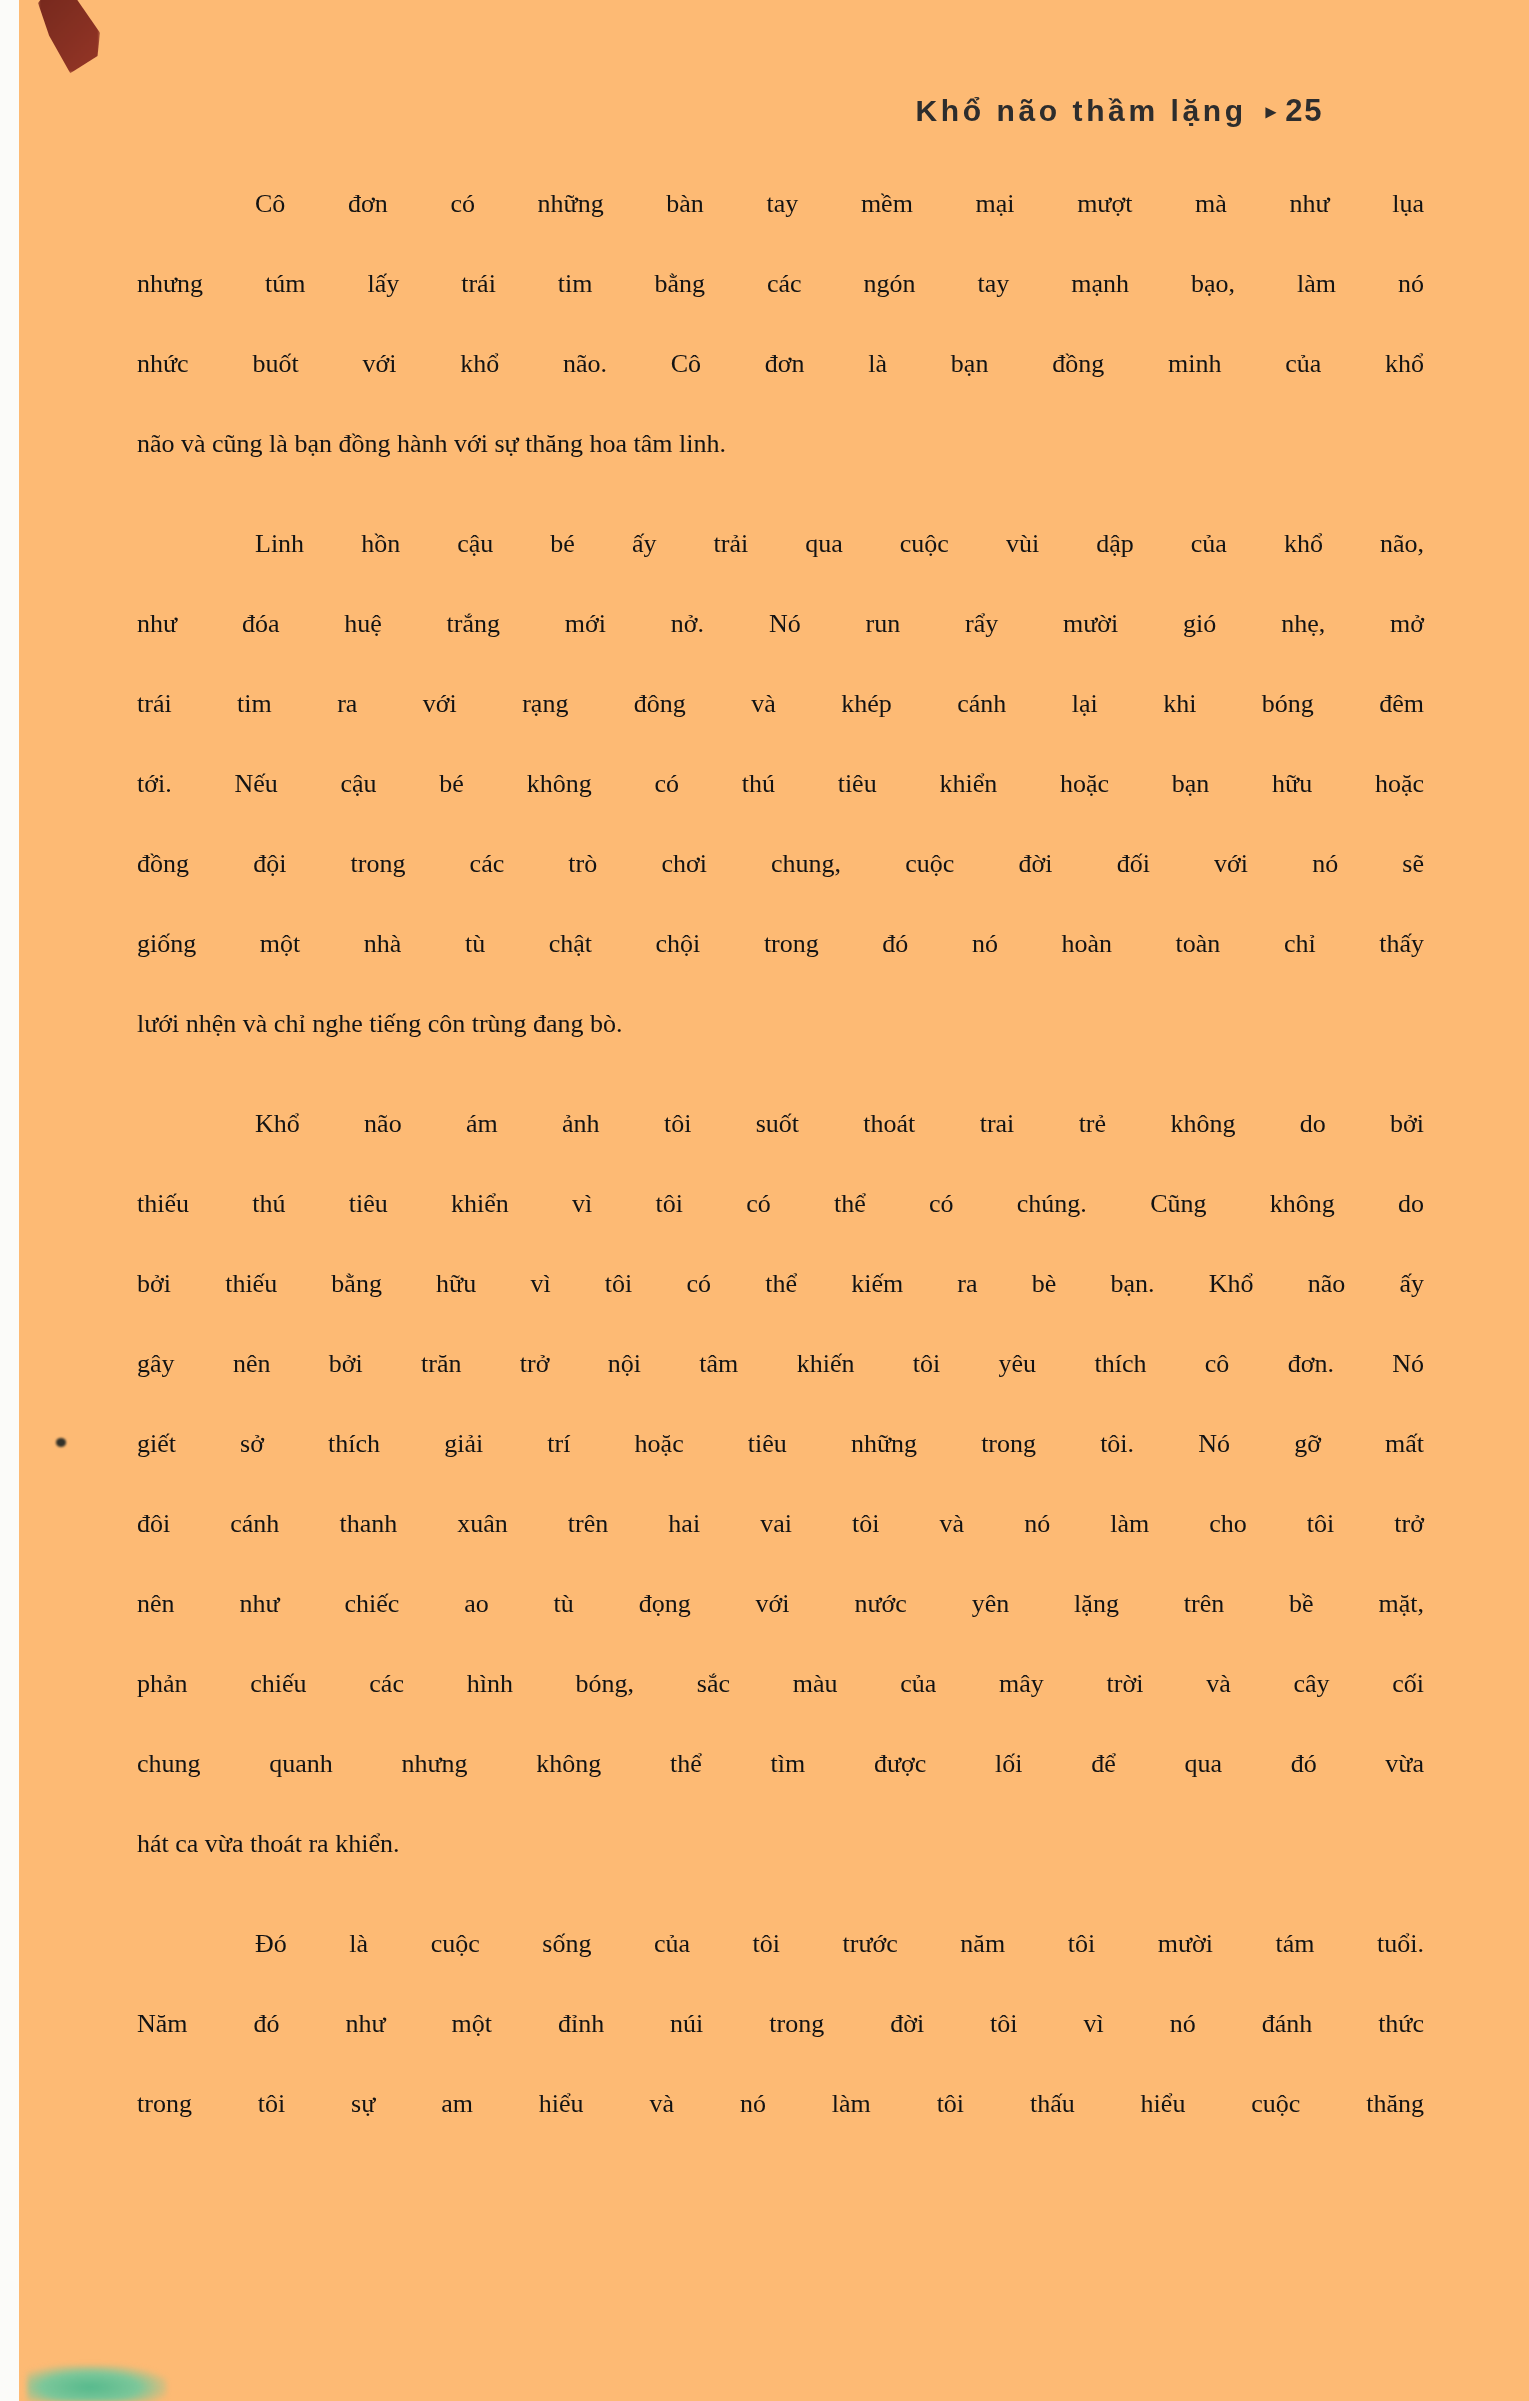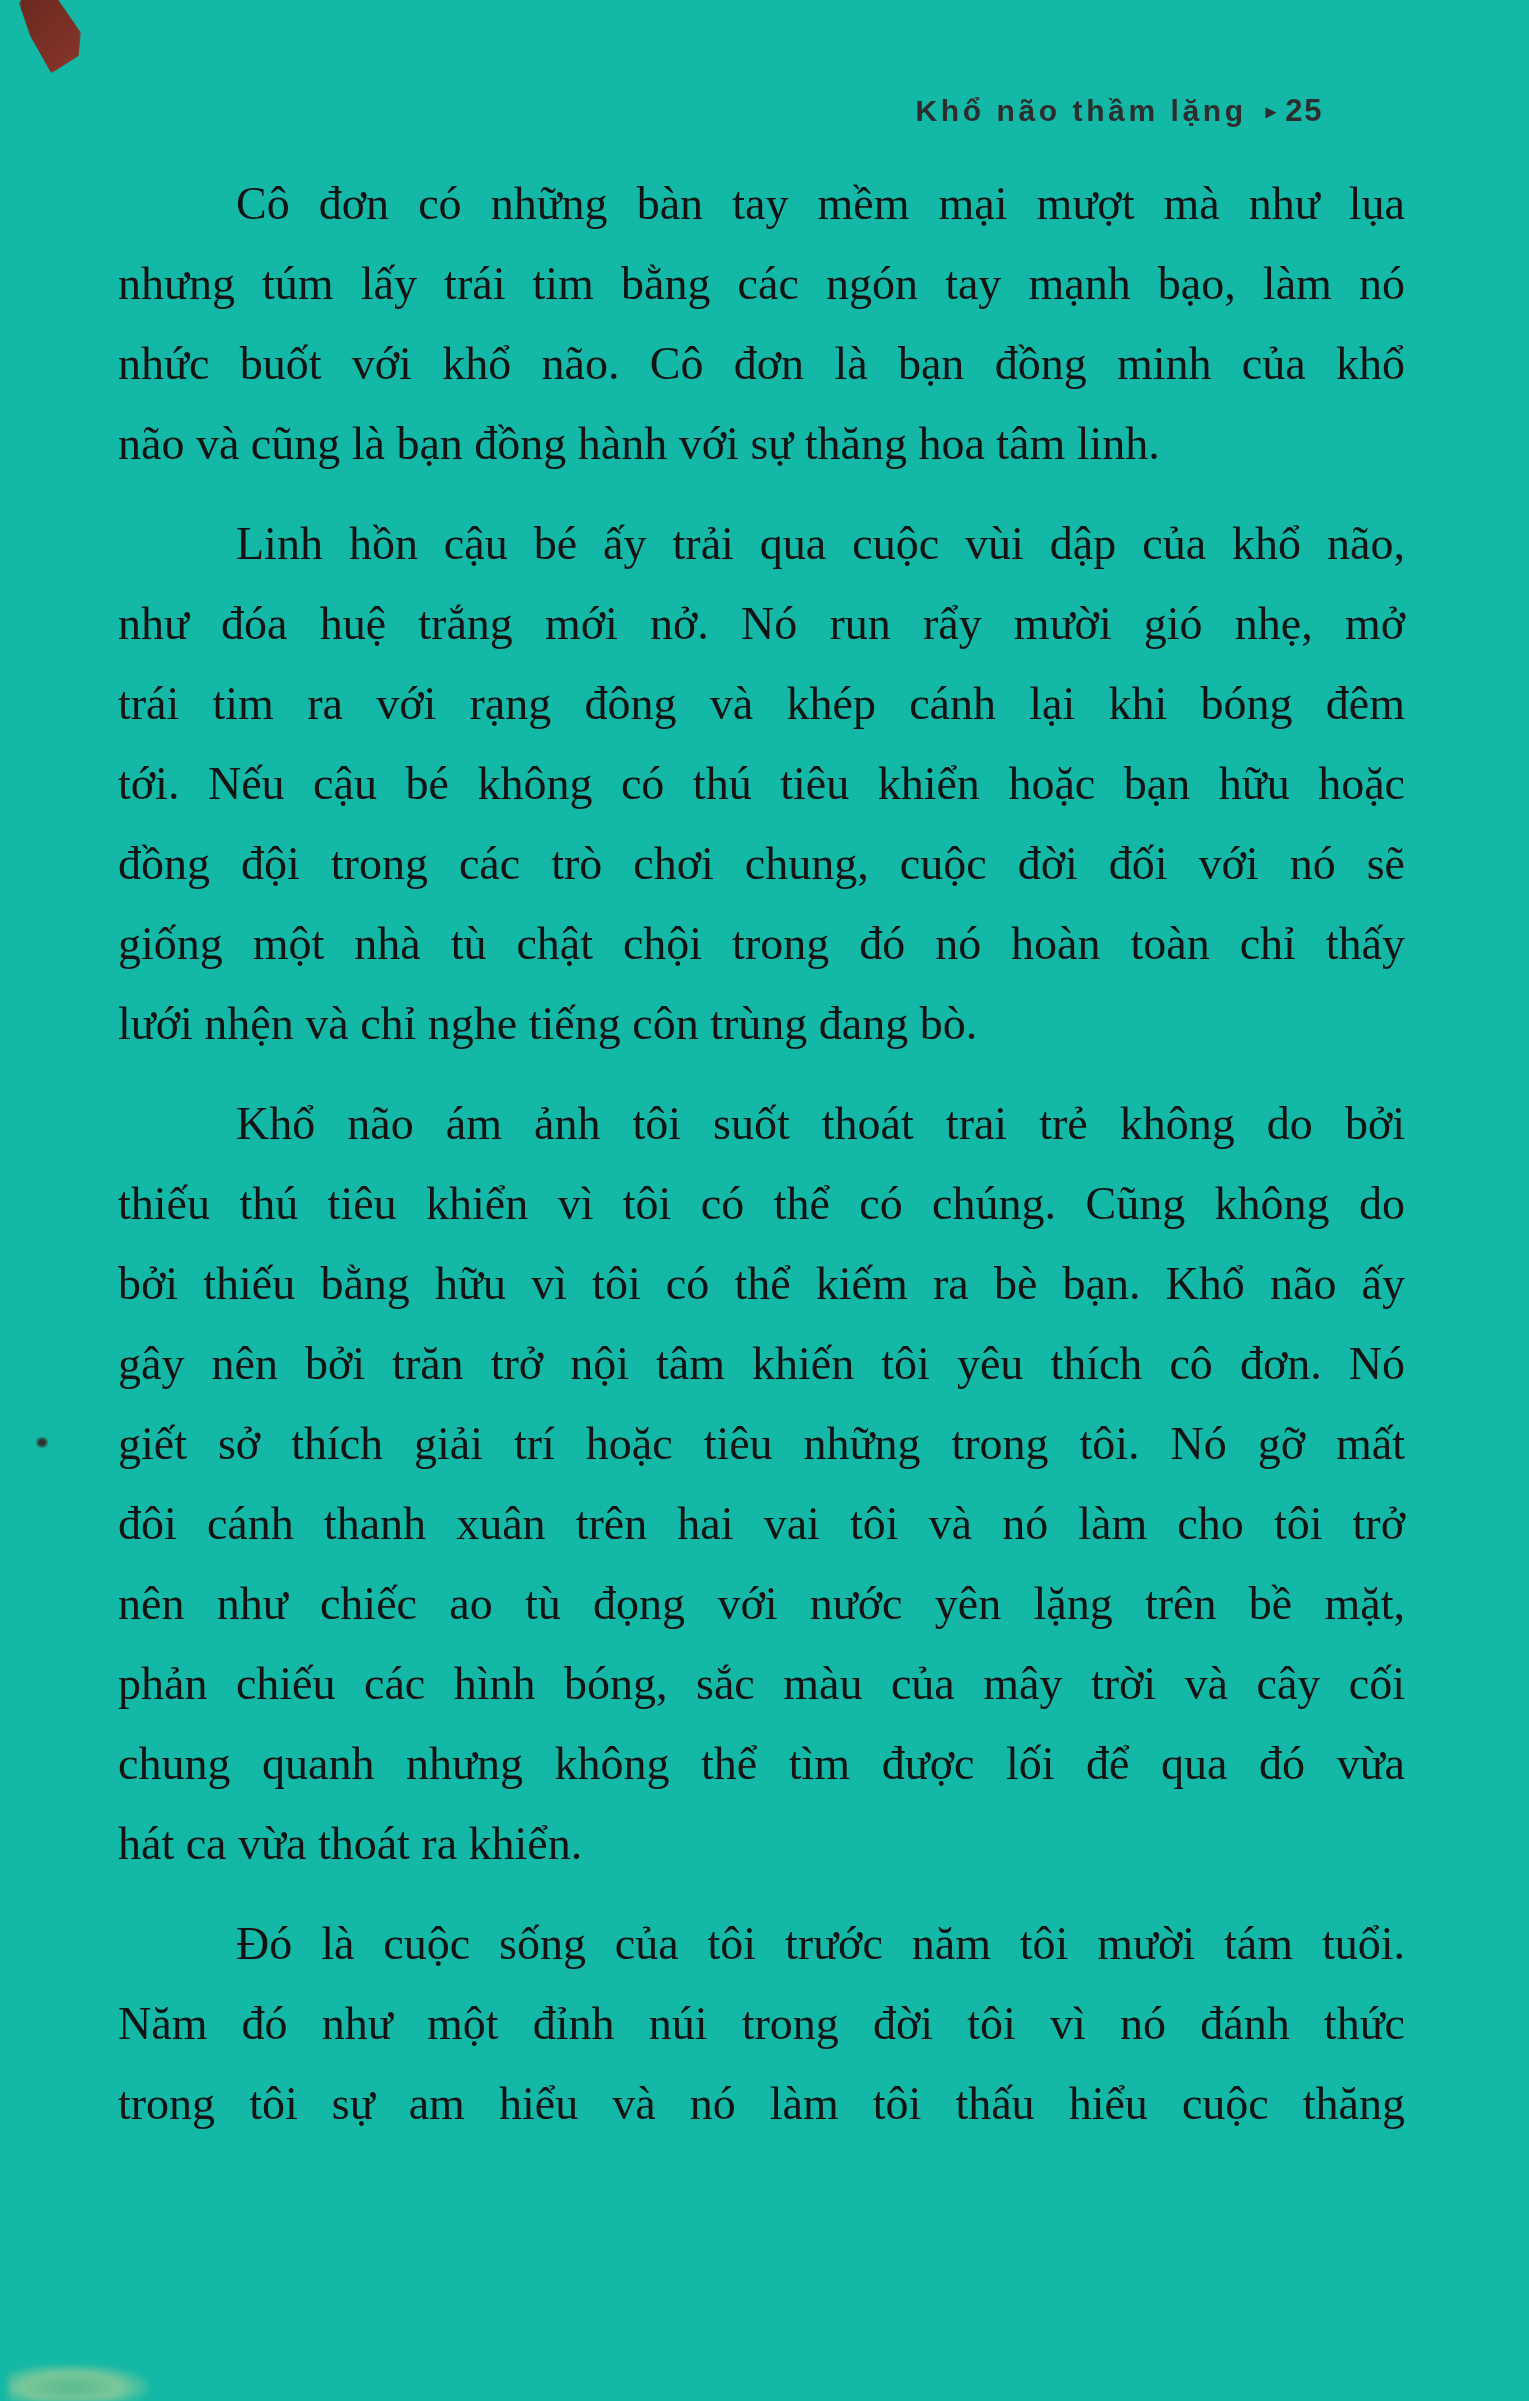--- a/index.html
+++ b/index.html
@@ -4,21 +4,22 @@
 <style>
   html,body { margin:0; padding:0; }
   body {
     width:1530px; height:2401px;
     background:#fbfbf9;
     position:relative;
     overflow:hidden;
   }
   .page {
     position:absolute; inset:0;
-    background:#14b8a6;
+    background:#fdba74;
+    margin-left:19px;
   }
 
   
   .running-header {
     position:absolute;
     top:93px; right:207px;
     font-family:"Liberation Sans", sans-serif;
     font-size:30px;
     font-weight:700;
     letter-spacing:3.6px;
@@ -37,21 +38,21 @@
     font-size:31px;
     letter-spacing:1.6px;
   }
 
   
   .text-block {
     position:absolute;
     left:118px; top:164px;
     width:1287px;
     font-family:"Liberation Serif","DejaVu Serif", serif;
-    font-size:46px;
+    font-size:26px;
     line-height:80px;
     color:#131313;
     filter:blur(0.3px);
   }
   .paragraph { margin:0 0 20px 0; }
   .line {
     text-align:justify;
     text-align-last:justify;
   }
   .line.first { padding-left:118px; }

